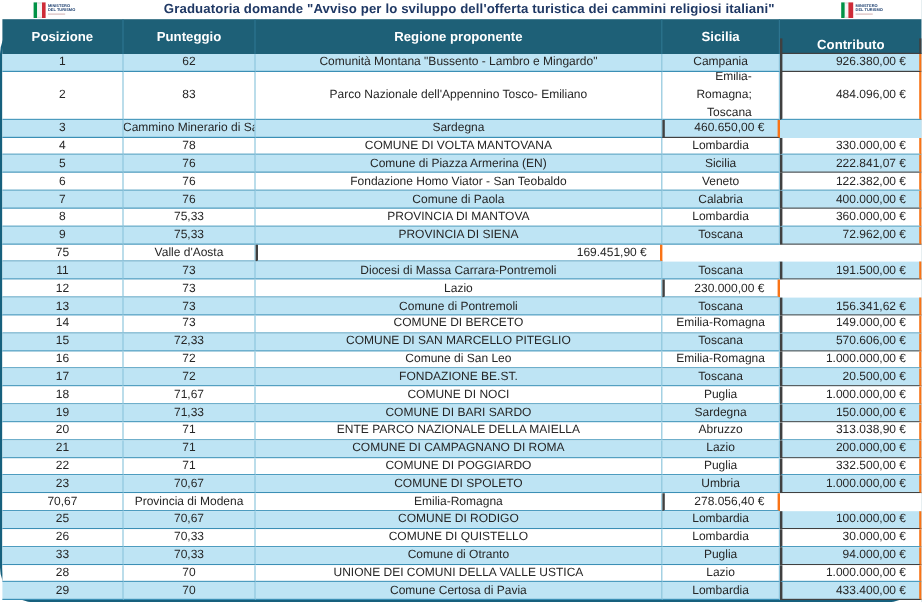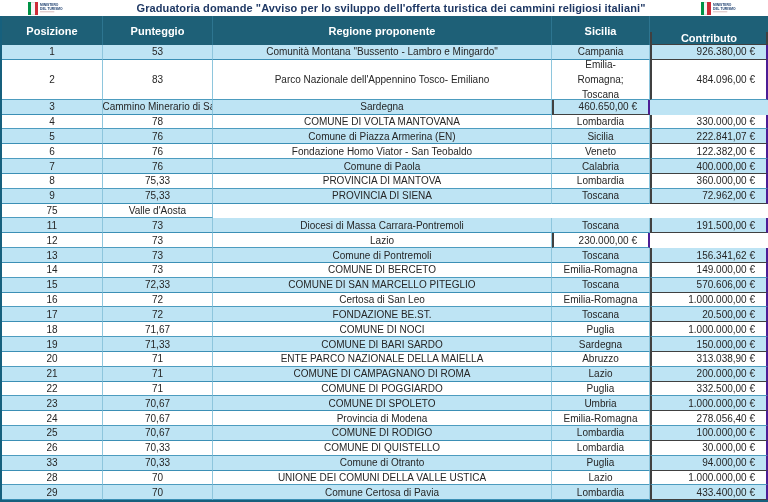--- a/index.html
+++ b/index.html
@@ -17,21 +17,21 @@
   .flag span { flex:1; }
   .flag .g { background:#009246; }
   .flag .w { background:#f5f5f5; border-top:1px solid #ddd; border-bottom:1px solid #ddd; }
   .flag .r { background:#CE2B37; }
   .logo-text { font-size:6px; line-height:1.05; color:#1c3e6e; font-weight:bold;
     transform:scale(.55); transform-origin:left center; white-space:nowrap; }
   .logo-sub { height:2px; width:26px; background:#dcc3c3; margin-top:1px; }
 
   
   .table { flex:1; display:flex; flex-direction:column;
-    border-left:2px solid #16607d; border-bottom:2px solid #16607d; }
+    border-left:2px solid #16607d; border-bottom:2px solid #16607d;border-radius:29px; }
   .thead, .row { display:grid;
     grid-template-columns:101px 110px 339px 98px 1fr; }
   .thead { flex:0 0 17px; background:#1E6077; }
   .thead .hcell { color:#ffffff; font-size:11px; font-weight:bold;
     display:flex; align-items:center; justify-content:center;
     border-right:1px solid #2d7590; }
   .thead .hcell.con { border-left:2px solid #404040; border-right:2px solid #404040;
     border-bottom:1px solid #404040;margin-top:16px; }
   .tbody { flex:1; display:flex; flex-direction:column; }
 
@@ -39,24 +39,24 @@
   .row.tall { flex:0 0 40px; }
   .row.alt  { background:#BEE4F4; }
   .row.white{ background:#ffffff; }
 
   .cell { font-size:10px; color:#262626; display:flex; align-items:center;
     justify-content:center; overflow:hidden; text-align:center;
     border-bottom:1px solid #3b8fb5; border-right:1px solid #8ec6dd;
     line-height:15px; white-space:nowrap; }
   .row.white .cell { border-bottom:1px solid #4d9cbf; }
   .cell.reg { white-space:normal; }
-  .cell.con { border-left:2px solid #404040; border-right:2px solid #4c1d95;
+  .cell.con { border-left:2px solid #404040; border-right:2px solid #f97316;
     border-bottom:1px solid #404040; justify-content:flex-end; padding-right:11px; }
   .reg-inner { display:inline-block; }
-  .row.tall .reg-inner { max-width:52px; }
+  .row.tall .reg-inner { max-width:52px;text-align:right; }
 </style>
 </head>
 <body>
 
 <div class="page">
 
   <div class="titlebar">
     <div class="logo">
       <div class="flag">
         <span class="g"></span>
@@ -90,21 +90,21 @@
     <div class="thead">
       <div class="hcell">Posizione</div>
       <div class="hcell">Punteggio</div>
       <div class="hcell">Regione proponente</div>
       <div class="hcell">Sicilia</div>
       <div class="hcell con">Contributo</div>
     </div>
     <div class="tbody">
   <div class="row alt">
     <div class="cell pos">1</div>
-    <div class="cell pun">53</div>
+    <div class="cell pun">62</div>
     <div class="cell sog">Comunità Montana "Bussento - Lambro e Mingardo"</div>
     <div class="cell reg">
             <span class="reg-inner">Campania</span>
           </div>
     <div class="cell con">926.380,00 €</div>
   </div>
 
   <div class="row white tall">
     <div class="cell pos">2</div>
     <div class="cell pun">83</div>
@@ -182,20 +182,21 @@
             <span class="reg-inner">Toscana</span>
           </div>
     <div class="cell con">72.962,00 €</div>
   </div>
 
   <div class="row white">
     <div class="cell pun">75</div>
     <div class="cell reg">
             <span class="reg-inner">Valle d'Aosta</span>
           </div>
+    <div class="cell con">169.451,90 €</div>
   </div>
 
   <div class="row alt">
     <div class="cell pos">11</div>
     <div class="cell pun">73</div>
     <div class="cell sog">Diocesi di Massa Carrara-Pontremoli</div>
     <div class="cell reg">
             <span class="reg-inner">Toscana</span>
           </div>
     <div class="cell con">191.500,00 €</div>
@@ -236,21 +237,21 @@
     <div class="cell sog">COMUNE DI SAN MARCELLO PITEGLIO</div>
     <div class="cell reg">
             <span class="reg-inner">Toscana</span>
           </div>
     <div class="cell con">570.606,00 €</div>
   </div>
 
   <div class="row white">
     <div class="cell pos">16</div>
     <div class="cell pun">72</div>
-    <div class="cell sog">Certosa di San Leo</div>
+    <div class="cell sog">Comune di San Leo</div>
     <div class="cell reg">
             <span class="reg-inner">Emilia-Romagna</span>
           </div>
     <div class="cell con">1.000.000,00 €</div>
   </div>
 
   <div class="row alt">
     <div class="cell pos">17</div>
     <div class="cell pun">72</div>
     <div class="cell sog">FONDAZIONE BE.ST.</div>
@@ -314,21 +315,20 @@
     <div class="cell pos">23</div>
     <div class="cell pun">70,67</div>
     <div class="cell sog">COMUNE DI SPOLETO</div>
     <div class="cell reg">
             <span class="reg-inner">Umbria</span>
           </div>
     <div class="cell con">1.000.000,00 €</div>
   </div>
 
   <div class="row white">
-    <div class="cell pos">24</div>
     <div class="cell pun">70,67</div>
     <div class="cell sog">Provincia di Modena</div>
     <div class="cell reg">
             <span class="reg-inner">Emilia-Romagna</span>
           </div>
     <div class="cell con">278.056,40 €</div>
   </div>
 
   <div class="row alt">
     <div class="cell pos">25</div>

